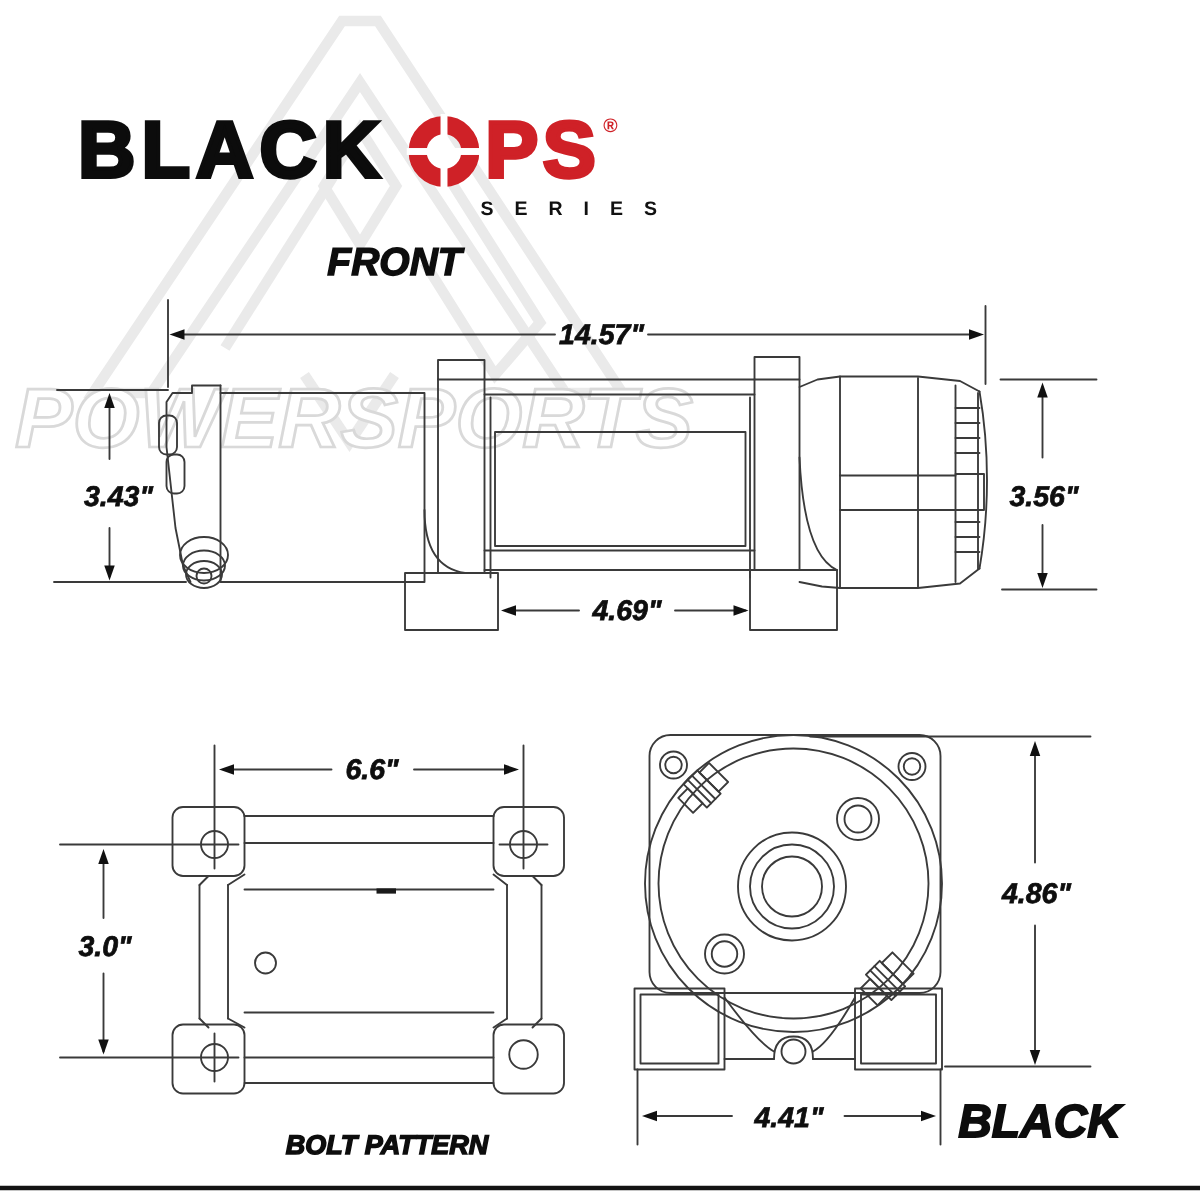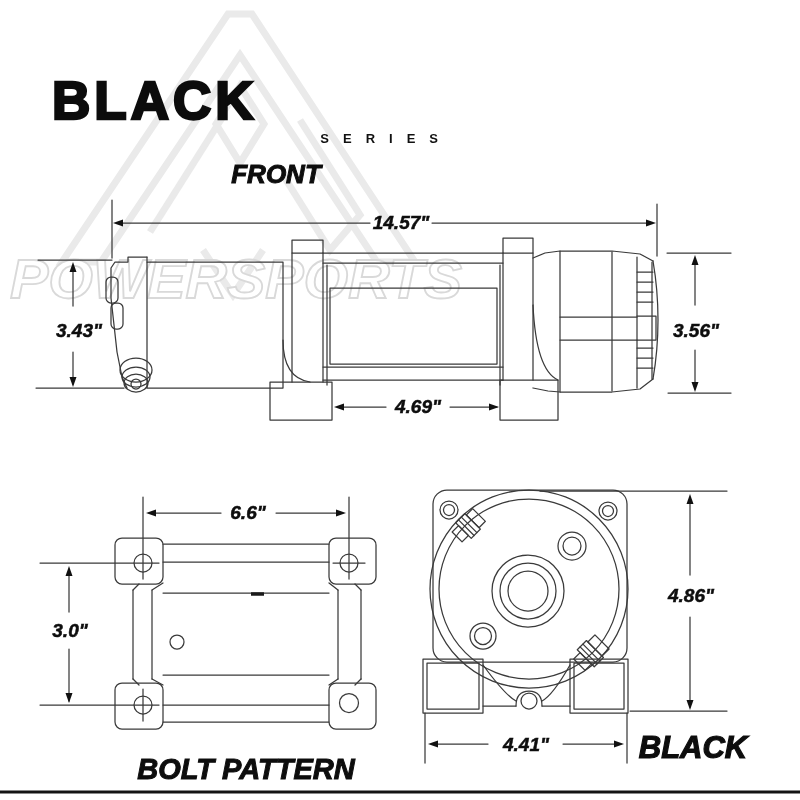--- a/index.html
+++ b/index.html
@@ -20,22 +20,22 @@
   .series-word{font-size:13px;font-weight:bold;color:#111;letter-spacing:14px;
                text-align:right;margin-top:4px;margin-left:95px;}
 
   
   #title-block{left:511px;top:40px;width:280px;}
   .title-line{font-size:33px;font-weight:bold;font-style:italic;color:#0d0d0d;
               -webkit-text-stroke:1.2px #0d0d0d;line-height:1.12;}
 
   
   .view-label{font-weight:bold;font-style:italic;color:#0d0d0d;text-align:center;}
-  #front-label{left:176px;top:159px;width:200px;font-size:26px;-webkit-text-stroke:1px #0d0d0d;}
-  #bolt-label{left:116px;top:753px;width:260px;font-size:29px;-webkit-text-stroke:1px #0d0d0d;}
+  #front-label{left:163px;top:159px;width:200px;font-size:26px;-webkit-text-stroke:1px #0d0d0d;}
+  #bolt-label{left:128px;top:753px;width:260px;font-size:18px;-webkit-text-stroke:1px #0d0d0d;}
   #side-label{left:633px;top:730px;width:120px;font-size:31px;-webkit-text-stroke:1.2px #0d0d0d;}
 
   
   .draw{stroke:#3a3a3a;stroke-width:1.25;fill:none;stroke-linejoin:round;stroke-linecap:round;}
   .arrow{fill:#111;stroke:none;}
   .dim{font-family:"Liberation Sans",sans-serif;font-size:19px;font-style:italic;font-weight:bold;
        fill:#0e0e0e;stroke:#0e0e0e;stroke-width:0.5;text-anchor:middle;}
   .wm-text{font-family:"Liberation Sans",sans-serif;font-size:56px;font-style:italic;font-weight:bold;
            fill:#ffffff;stroke:#d9d9d9;stroke-width:1.8;}
   .wm-shape{stroke:#eaeaea;stroke-width:7;fill:none;}
@@ -265,20 +265,29 @@
       <text class="dim" x="691" y="602">4.86"</text>
       <text class="dim" x="526" y="751">4.41"</text>
     </g>
 
     <path class="border-line" d="M0,792 H800"></path>
   </svg>
 
   <div class="txtlayer" id="logo">
     <div class="logo-row">
       <span class="black-word">BLACK</span>
+      <span class="ops-group">
+        <svg width="50" height="50" viewBox="-27 -27 54 54">
+          <circle cx="0" cy="0" r="19" fill="none" stroke="#cf2127" stroke-width="13"></circle>
+          <rect x="-27" y="-2.5" width="54" height="5" fill="#ffffff"></rect>
+          <rect x="-2.5" y="-27" width="5" height="54" fill="#ffffff"></rect>
+        </svg>
+        <span class="ops-word">PS</span>
+        <span class="reg-mark">®</span>
+      </span>
     </div>
     <div class="series-word">SERIES</div>
   </div>
 
 
   <div class="txtlayer view-label" id="front-label">FRONT</div>
   <div class="txtlayer view-label" id="bolt-label">BOLT PATTERN</div>
   <div class="txtlayer view-label" id="side-label">BLACK</div>
 
 </div>

